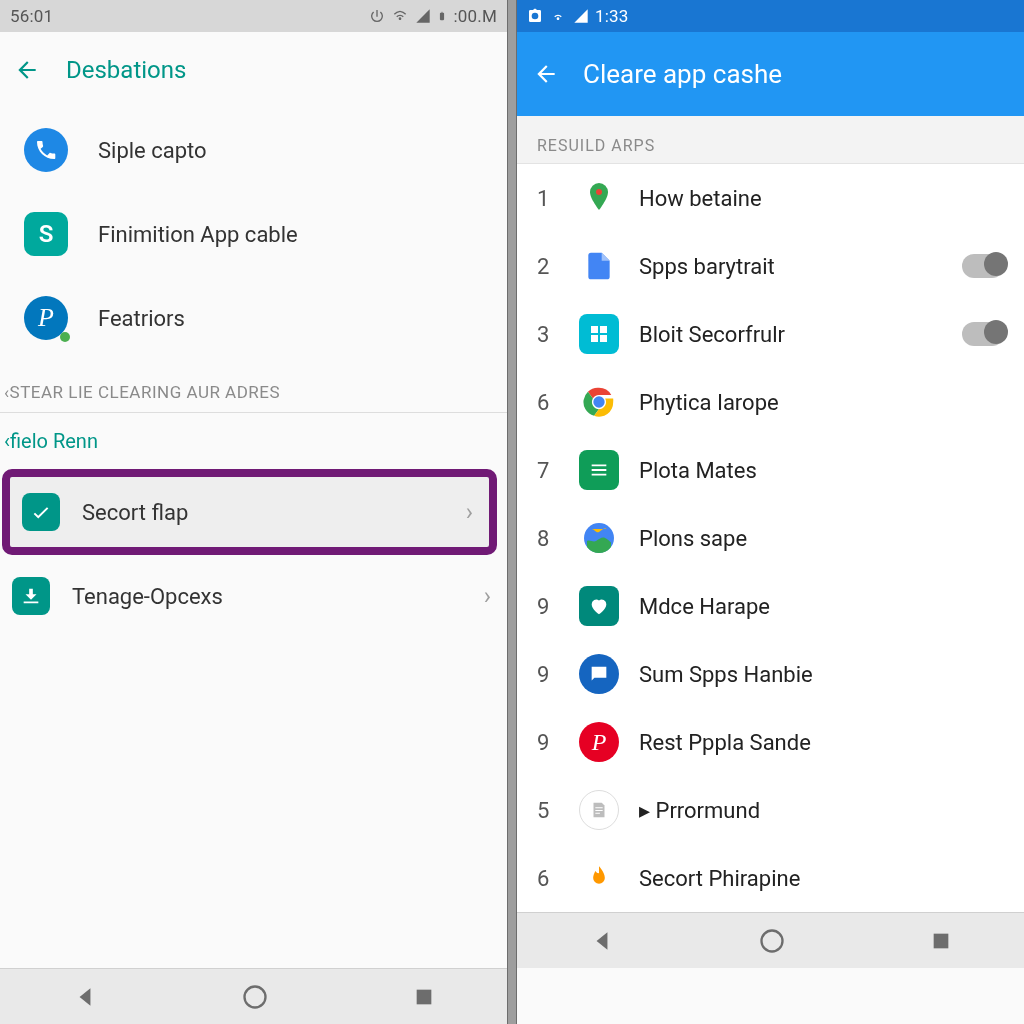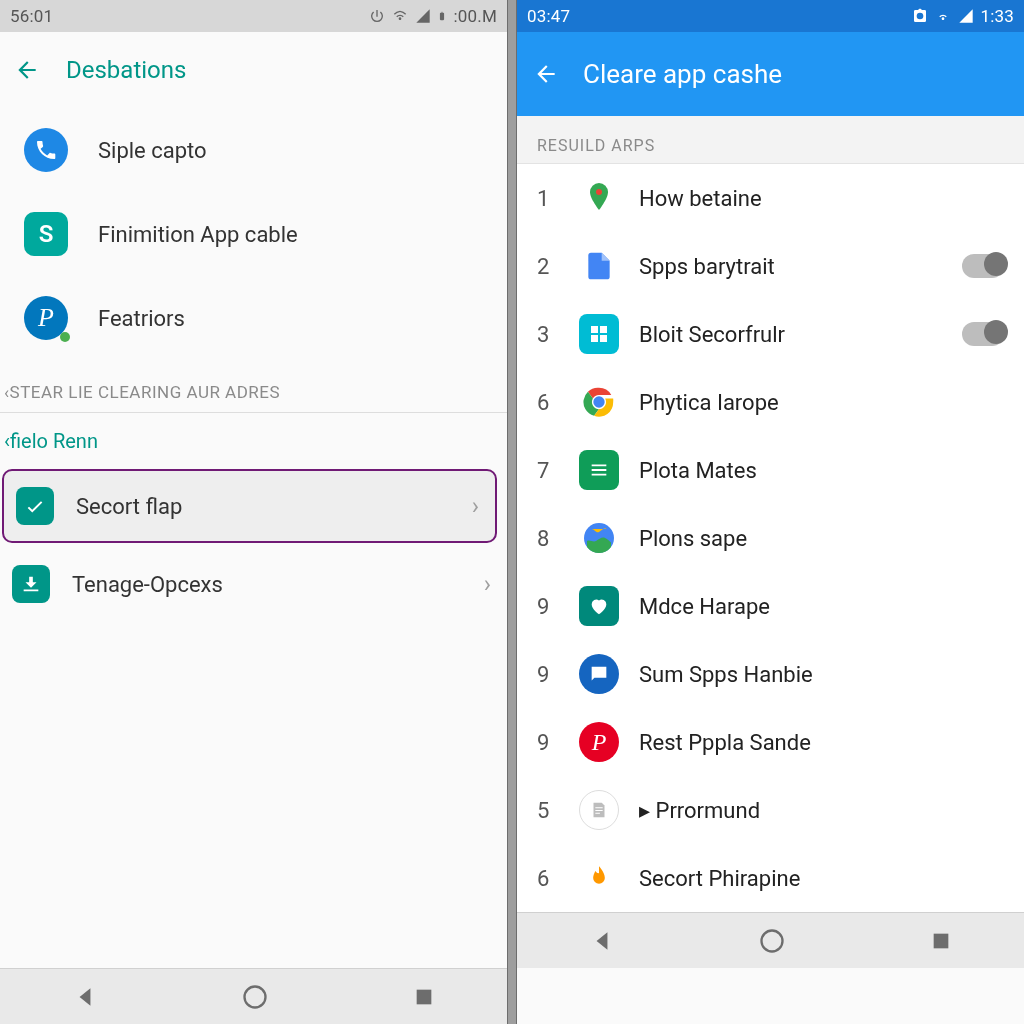--- a/index.html
+++ b/index.html
@@ -74,21 +74,21 @@
     padding: 16px 10px 16px 12px;
     color: #333; font-size: 22px;
   }
   .row-item .sq-badge {
     width: 38px; height: 38px; border-radius: 8px;
     background: #009688; display:flex; align-items:center; justify-content:center; color:#fff;
   }
   .row-item .chev { margin-left: auto; color:#9e9e9e; font-size: 24px; padding-right: 6px; }
   .highlighted {
     background: #eeeeee;
-    border: 2px solid #701a75;
+    border: 8px solid #701a75;
     border-radius: 10px;
     margin: 2px 10px 6px 2px;
   }
 
   
   .right-header {
     height: 84px;
     background: #2196F3;
     color: #fff;
     display: flex; align-items: center; gap: 24px;
@@ -229,23 +229,20 @@
     <svg width="22" height="22" viewBox="0 0 24 24">
         <rect x="4" y="4" width="16" height="16"></rect>
       </svg>
   </div>
 </div>
 
 <div class="divider"></div>
 
 <div class="phone">
   <div class="status-bar" style="background:#1976D2;color:#fff">
-    <div class="status-left">
-      <span>03:47</span>
-    </div>
     <div class="status-right">
       <svg width="16" height="16" viewBox="0 0 24 24">
           <path fill="#fff" d="M19 3h-4l-2-2h-2L9 3H5a2 2 0 0 0-2 2v14a2 2 0 0 0 2 2h14a2 2 0 0 0 2-2V5a2 2 0 0 0-2-2zm-7 14a5 5 0 1 1 0-10 5 5 0 0 1 0 10z"></path>
         </svg>
       <svg width="18" height="16" viewBox="0 0 24 24">
           <path fill="#fff" d="M12 18c1.1 0 2-.9 2-2s-.9-2-2-2-2 .9-2 2 .9 2 2 2zm-5.6-5.6l1.4 1.4A6 6 0 0 1 12 12a6 6 0 0 1 4.2 1.8l1.4-1.4A8 8 0 0 0 12 10a8 8 0 0 0-5.6 2.4z"></path>
         </svg>
       <svg width="16" height="16" viewBox="0 0 24 24">
           <path fill="#fff" d="M2 22h20V2z"></path>
         </svg>

